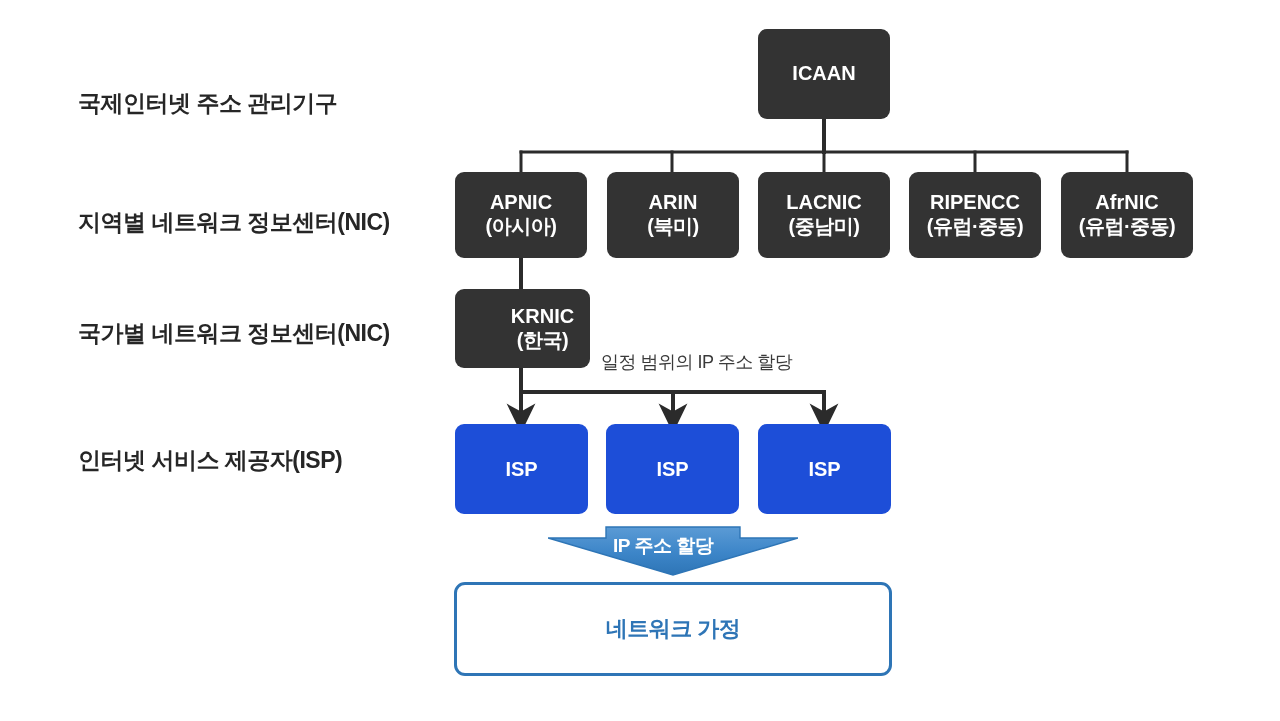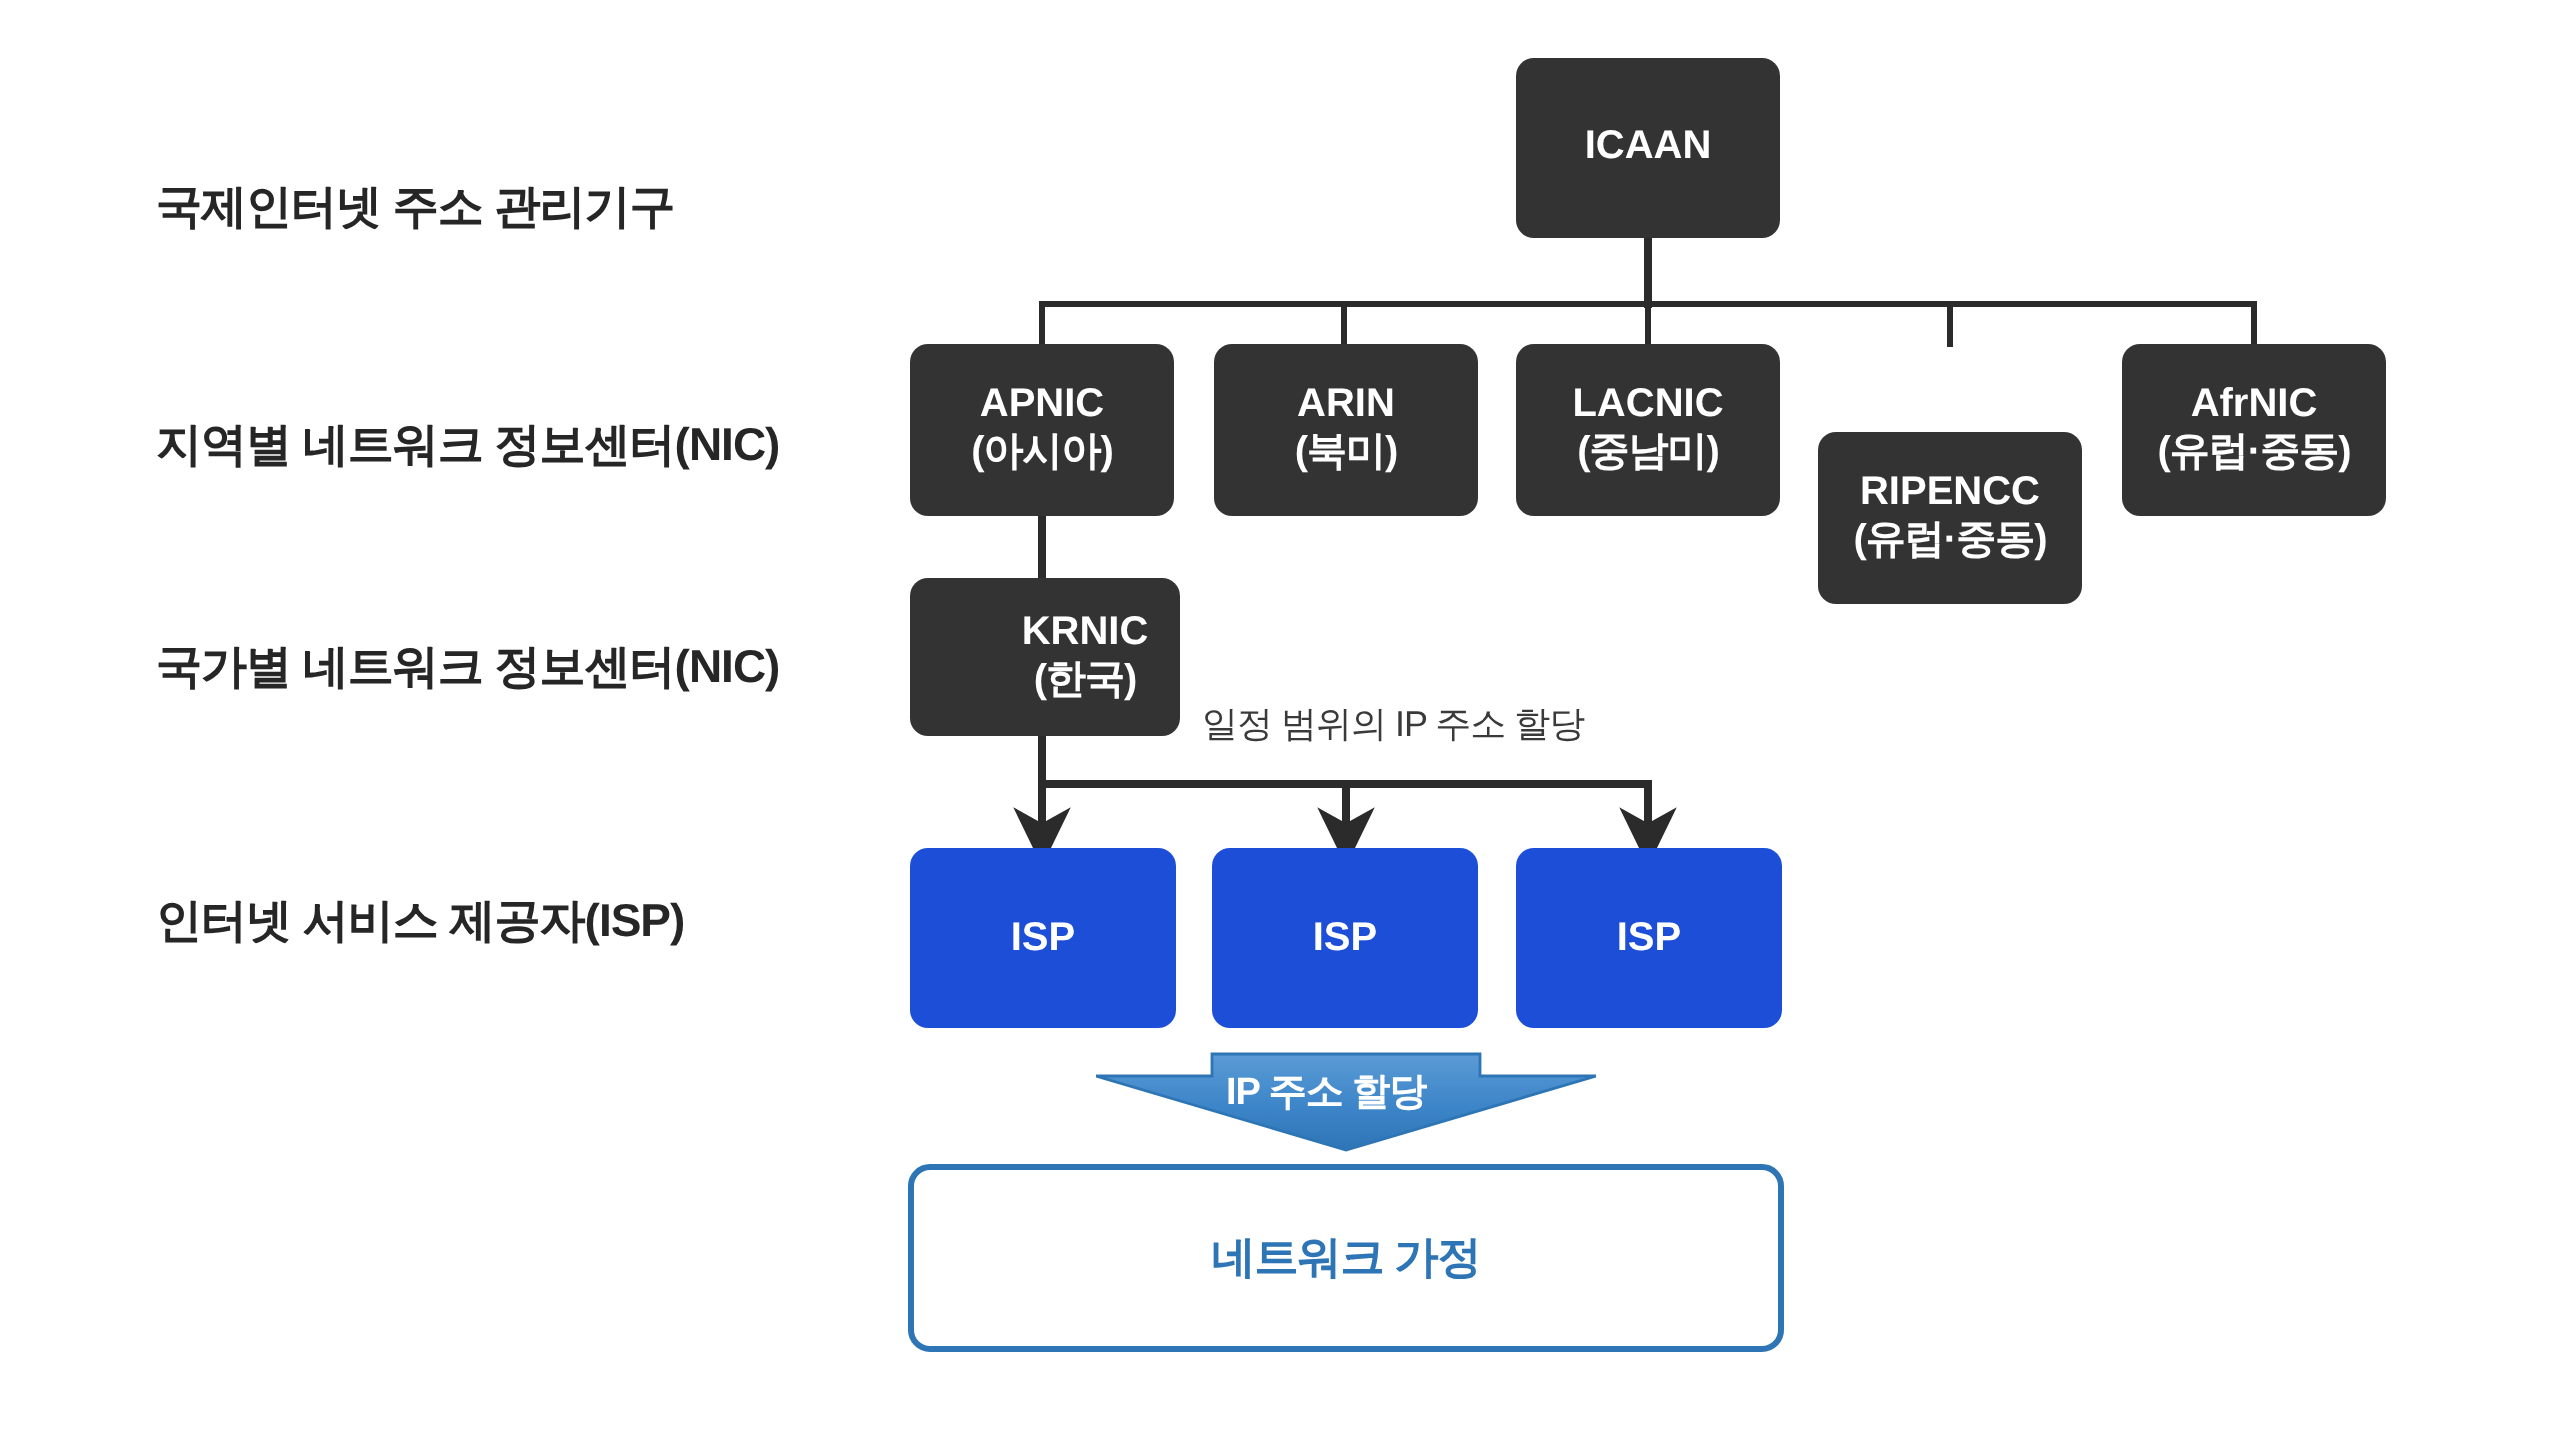--- a/index.html
+++ b/index.html
@@ -174,21 +174,21 @@
   <div class="node" style="left:607px; top:172px; width:132px; height:86px;">
     <span class="l1">ARIN</span>
     <span class="l2">(북미)</span>
   </div>
 
   <div class="node" style="left:758px; top:172px; width:132px; height:86px;">
     <span class="l1">LACNIC</span>
     <span class="l2">(중남미)</span>
   </div>
 
-  <div class="node" style="left:909px; top:172px; width:132px; height:86px;margin-top:44px;">
+  <div class="node" style="left:909px; top:172px; width:132px; height:86px;">
     <span class="l1">RIPENCC</span>
     <span class="l2">(유럽·중동)</span>
   </div>
 
   <div class="node" style="left:1061px; top:172px; width:132px; height:86px;">
     <span class="l1">AfrNIC</span>
     <span class="l2">(유럽·중동)</span>
   </div>
 
   <div class="node" style="left:455px; top:289px; width:135px; height:79px;padding-left:40px;">

